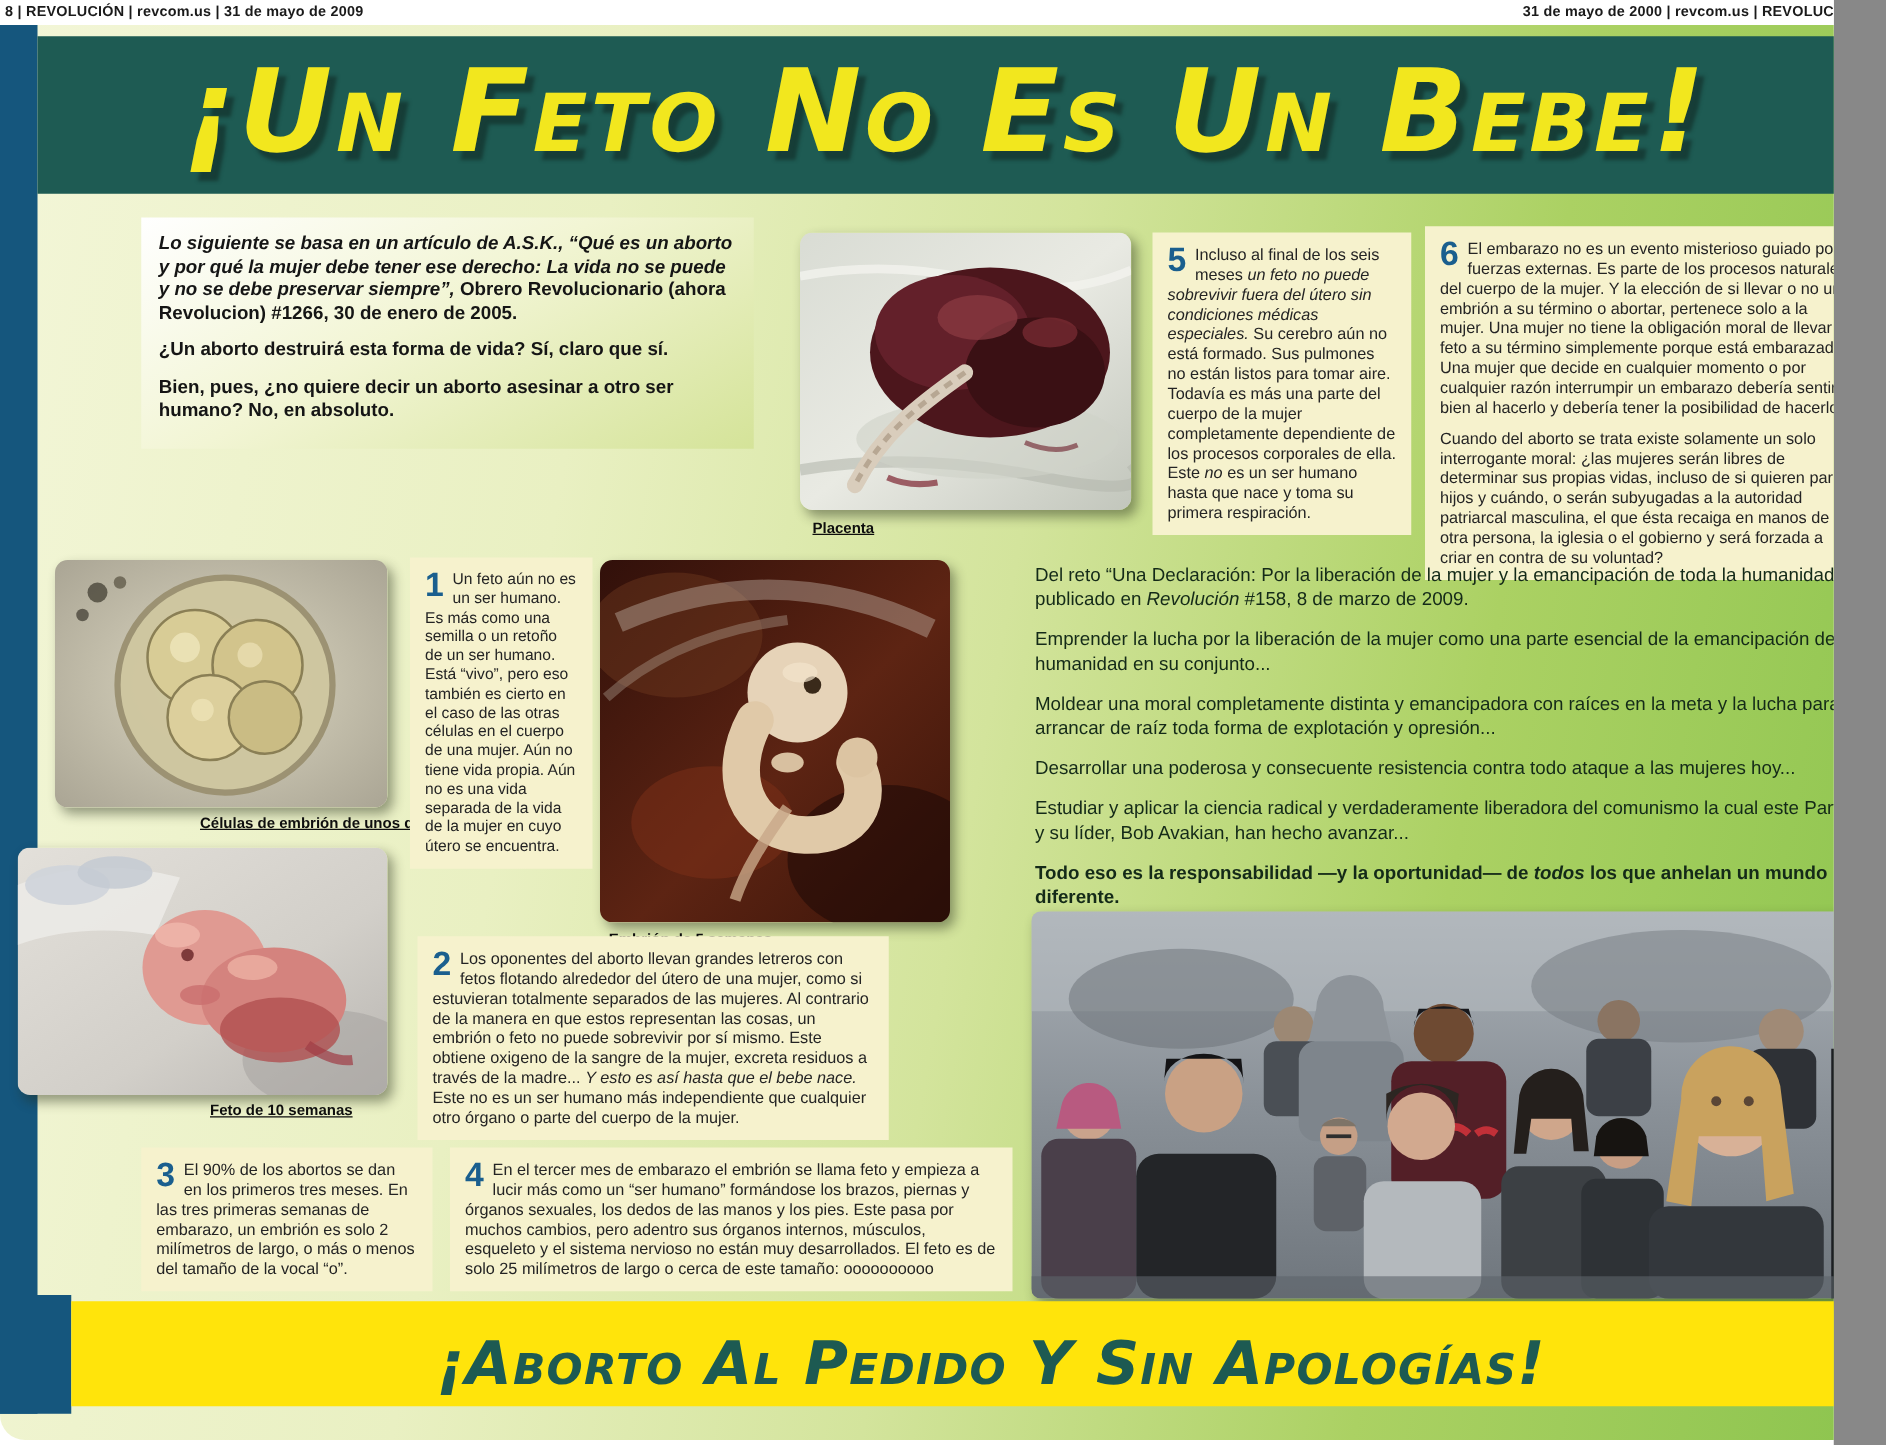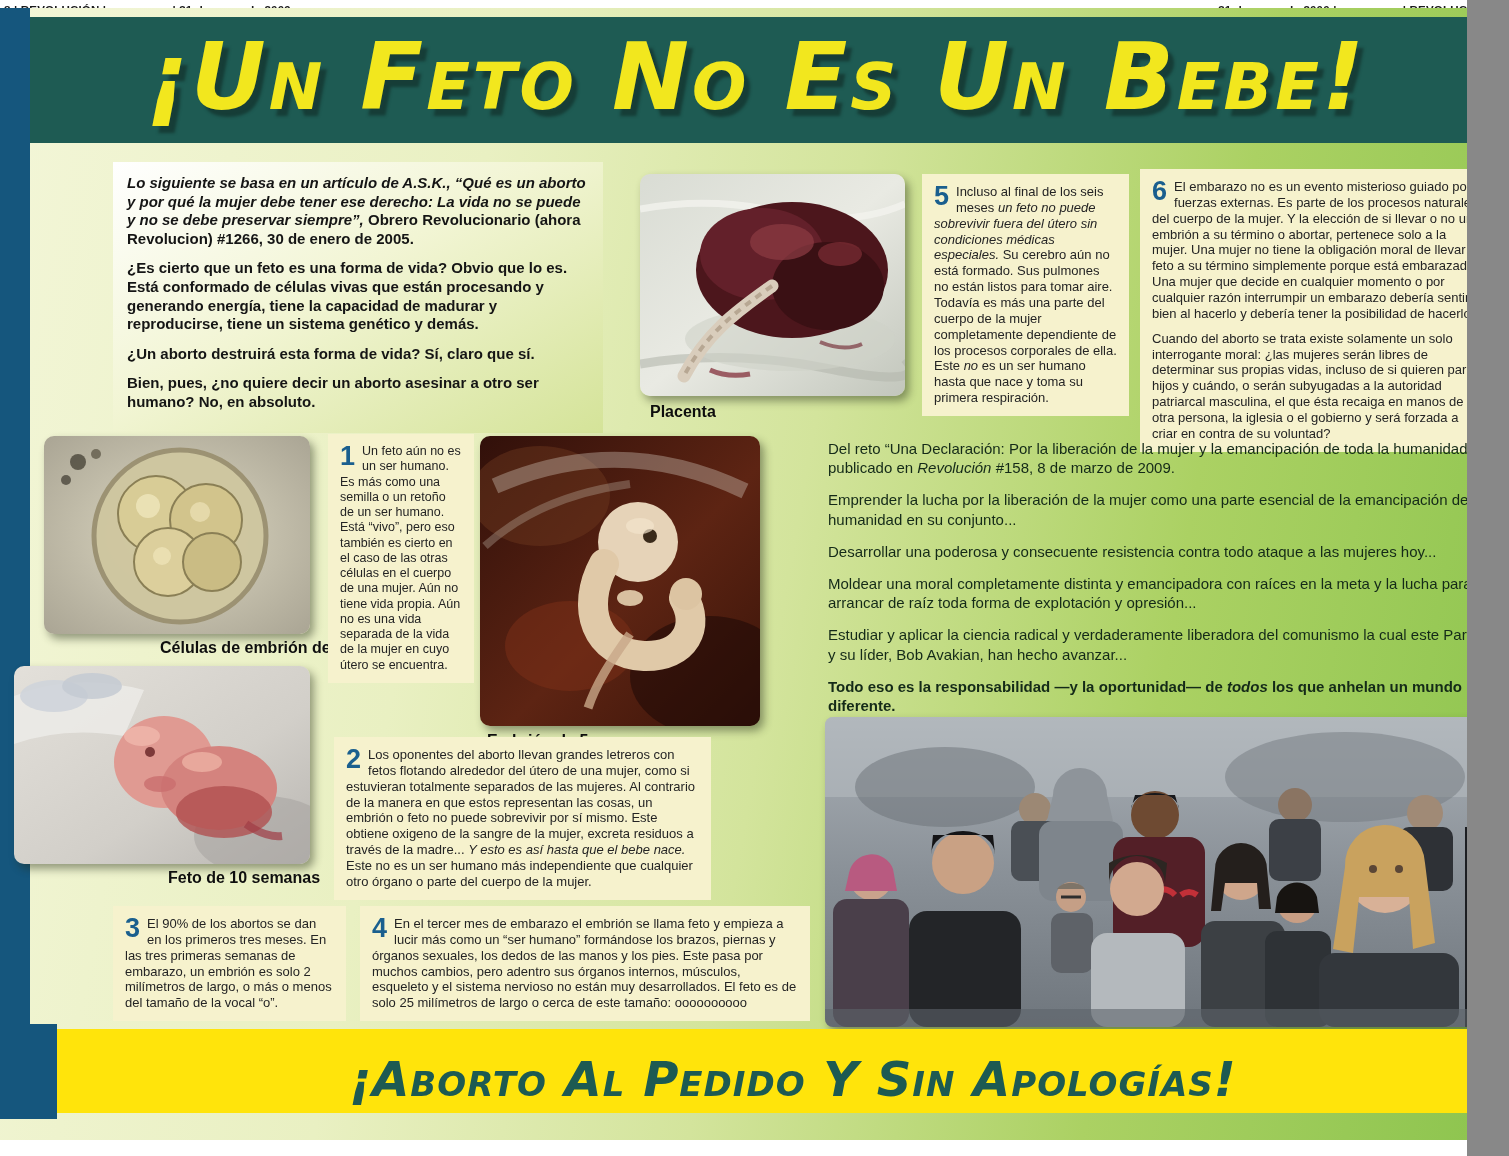--- a/index.html
+++ b/index.html
@@ -4,22 +4,22 @@
 <style>
   html,body{margin:0;padding:0;}
   body{font-family:"Liberation Sans",sans-serif;background:#888;}
   .page{position:relative;width:1467px;height:1156px;overflow:hidden;background:#fff;}
   
   .masthead{position:absolute;left:0;top:0;width:1509px;height:24px;background:#ffffff;}
   .masthead .mh{position:absolute;top:4px;font-size:11.5px;font-weight:bold;color:#1a1a1a;letter-spacing:.2px;}
   .mh-left{left:4px;}
   .mh-right{right:4px;}
   
-  .poster{position:absolute;left:0;top:8px;width:1509px;height:1132px;
-    background:linear-gradient(100deg,#f3f6d8 0%,#e9f0c2 30%,#d3e49c 52%,#abd163 75%,#8cc44e 100%);}
+  .poster{position:absolute;left:0;top:20px;width:1509px;height:1132px;
+    background:linear-gradient(100deg,#f3f6d8 0%,#e9f0c2 30%,#d3e49c 52%,#abd163 75%,#8cc44e 100%);border-radius:20px;}
   .leftbar{position:absolute;left:0;top:0;width:30px;height:1111px;background:var(--blue-bar,#15567d);}
   .banner-back{position:absolute;left:0;top:1016px;width:57px;height:95px;background:var(--blue-bar,#15567d);}
   
   .headline-band{position:absolute;left:30px;top:9px;width:1453px;height:126px;background:var(--headline-bg,#1e5b53);}
   .headline-band h1{margin:0;width:100%;text-align:center;line-height:122px;white-space:nowrap;
     font-family:"DejaVu Sans",sans-serif;font-style:italic;font-weight:bold;font-variant:small-caps;
     font-size:92px;letter-spacing:3px;color:var(--headline-text,#f2e71e);
     text-shadow:6px 7px 3px rgba(16,42,36,.6);}
   
   .intro-box{position:absolute;left:113px;top:154px;width:490px;box-sizing:border-box;padding:12px 14px 10px;
@@ -41,21 +41,21 @@
   #note5{left:922px;top:166px;width:207px;}
   #note6{left:1140px;top:161px;width:357px;}
   
   .photo{position:absolute;border-radius:10px;overflow:hidden;box-shadow:4px 5px 9px rgba(35,45,25,.45);}
   .photo svg{display:block;}
   #ph-placenta{left:640px;top:166px;}
   #ph-cells{left:44px;top:428px;}
   #ph-embryo5{left:480px;top:428px;}
   #ph-fetus10{left:14px;top:658px;}
   #ph-crowd{left:825px;top:709px;border-radius:8px;}
-  .caption{position:absolute;font-size:16px;font-weight:bold;color:#0e0e0e;}
+  .caption{position:absolute;font-size:12px;font-weight:bold;color:#0e0e0e;text-decoration:underline;}
   #cap-placenta{left:650px;top:395px;}
   #cap-cells{left:160px;top:631px;}
   #cap-embryo5{left:487px;top:724px;}
   #cap-fetus10{left:168px;top:861px;}
   .credit{position:absolute;left:1494px;top:975px;writing-mode:vertical-rl;transform:rotate(180deg);
     font-size:8.5px;font-weight:bold;color:#23402a;letter-spacing:.3px;}
   
   .declaration{position:absolute;left:828px;top:431px;width:672px;color:#142a18;
     font-size:15px;line-height:1.28;}
   .declaration p{margin:0 0 13px;}
@@ -80,21 +80,20 @@
 
     <div class="leftbar"></div>
     <div class="banner-back"></div>
 
     <div class="headline-band">
       <h1>¡Un Feto No Es Un Bebe!</h1>
     </div>
 
     <div class="intro-box">
       <p><span class="bi">Lo siguiente se basa en un artículo de A.S.K., “Qué es un aborto y por qué la mujer debe tener ese derecho: La vida no se puede y no se debe preservar siempre”,</span> <span>Obrero Revolucionario (ahora Revolucion) #1266, 30 de enero de 2005.</span></p>
-      <p>¿Es cierto que un feto es una forma de vida? Obvio que lo es. Está conformado de células vivas que están procesando y generando energía, tiene la capacidad de madurar y reproducirse, tiene un sistema genético y demás.</p>
       <p>¿Un aborto destruirá esta forma de vida? Sí, claro que sí.</p>
       <p>Bien, pues, ¿no quiere decir un aborto asesinar a otro ser humano? No, en absoluto.</p>
     </div>
 
     <div class="photo" id="ph-placenta">
       <svg width="265" height="222" viewBox="0 0 265 222" xmlns="http://www.w3.org/2000/svg">
         <defs>
           <linearGradient id="clothG" x1="0" y1="0" x2="1" y2="1">
             <stop offset="0" stop-color="#d9dcd4"></stop>
               <stop offset=".5" stop-color="#e9eae3"></stop>
@@ -180,22 +179,22 @@
         <ellipse cx="150" cy="162" rx="13" ry="8" fill="#d8c0a0"></ellipse>
         <path d="M150 198 C130 226, 116 248, 108 272" stroke="#c8a888" stroke-width="9" fill="none" opacity=".8"></path>
         <ellipse cx="160" cy="90" rx="14" ry="8" fill="#f2e4cc" opacity=".7"></ellipse>
       </svg>
     </div>
     <div class="caption" id="cap-embryo5">Embrión de 5 semanas</div>
 
     <div class="declaration">
       <p><span>Del reto “Una Declaración: Por la liberación de la mujer y la emancipación de toda la humanidad”, publicado en </span><i>Revolución</i><span> #158, 8 de marzo de 2009.</span></p>
       <p>Emprender la lucha por la liberación de la mujer como una parte esencial de la emancipación de la humanidad en su conjunto...</p>
+      <p>Moldear una moral completamente distinta y emancipadora con raíces en la meta y la lucha para arrancar de raíz toda forma de explotación y opresión...</p>
       <p>Desarrollar una poderosa y consecuente resistencia contra todo ataque a las mujeres hoy...</p>
-      <p>Moldear una moral completamente distinta y emancipadora con raíces en la meta y la lucha para arrancar de raíz toda forma de explotación y opresión...</p>
       <p>Estudiar y aplicar la ciencia radical y verdaderamente liberadora del comunismo la cual este Partido y su líder, Bob Avakian, han hecho avanzar...</p>
       <p class="final"><span>Todo eso es la responsabilidad —y la oportunidad— de </span><i>todos</i><span> los que anhelan un mundo diferente.</span></p>
     </div>
 
     <div class="photo" id="ph-fetus10">
       <svg width="296" height="198" viewBox="0 0 296 198" xmlns="http://www.w3.org/2000/svg">
         <defs>
           <linearGradient id="fetBg" x1="0" y1="0" x2="1" y2="1">
             <stop offset="0" stop-color="#e3e0da"></stop>
               <stop offset=".6" stop-color="#d2cfc9"></stop>

